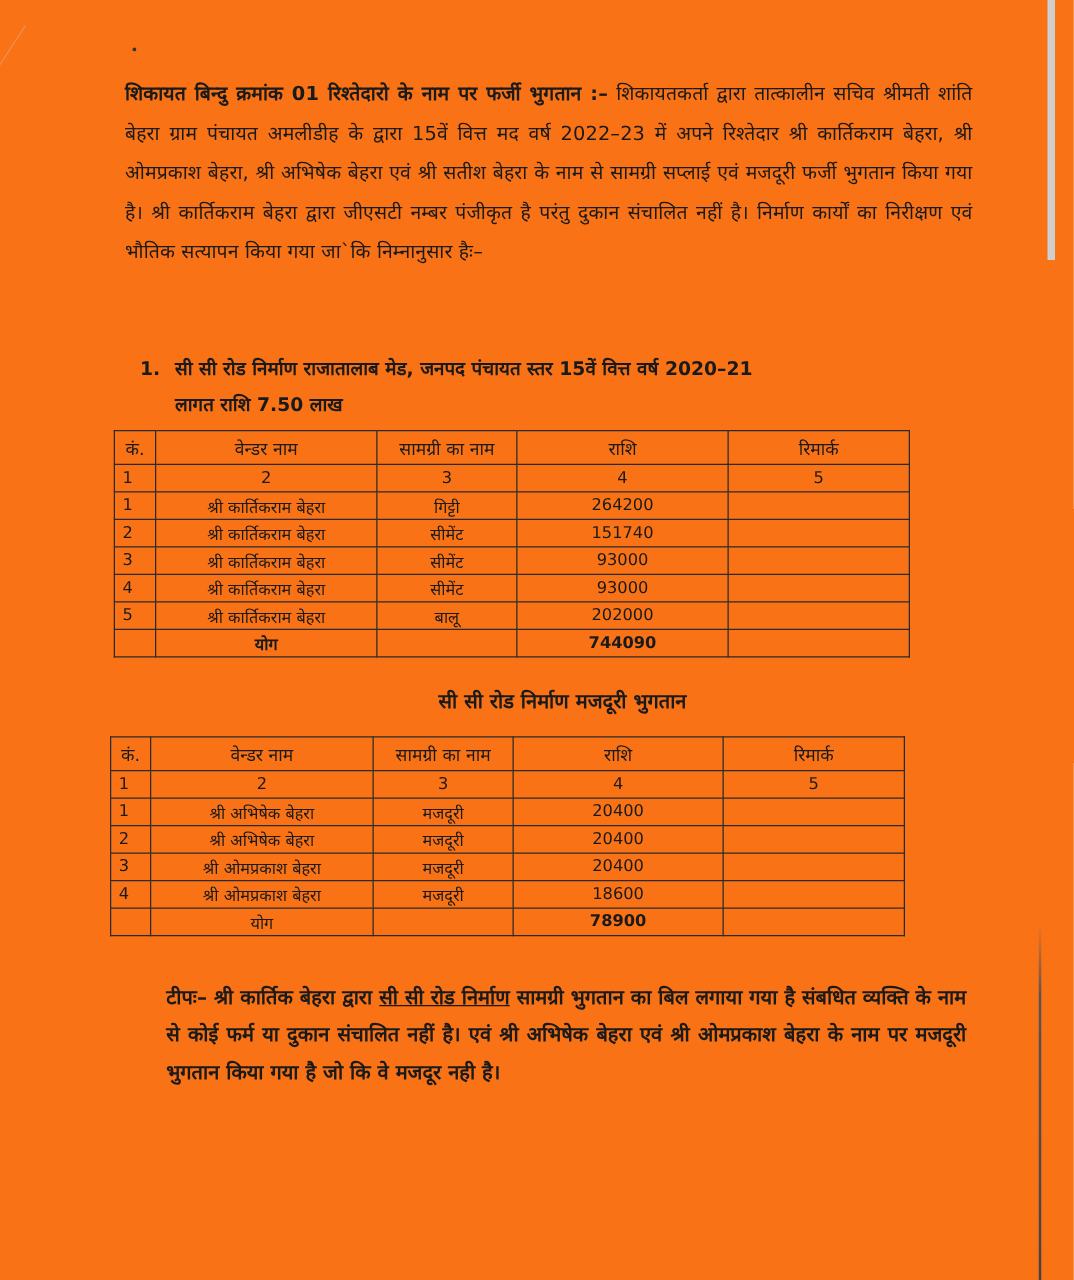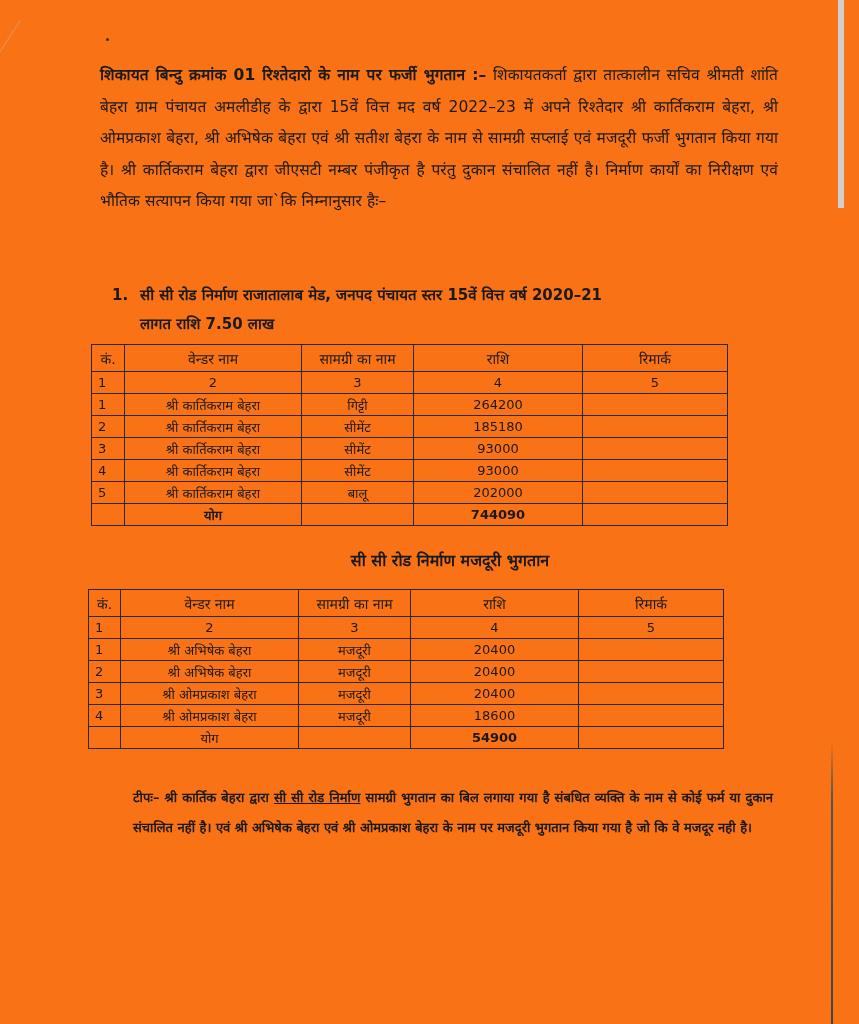--- a/index.html
+++ b/index.html
@@ -101,21 +101,21 @@
       text-align: center;
       font-size: 16px;
       font-weight: bold;
       line-height: 24px;
     }
     .note {
       position: absolute;
       left: 133px;
       top: 783px;
       width: 640px;
-      font-size: 13px;
+      font-size: 16px;
       line-height: 30px;
       font-weight: bold;
       text-align: justify;
       text-align-last: left;
     }
     .note .u { text-decoration: underline; }
   </style>
 </head>
 <body>
 
@@ -164,21 +164,21 @@
         <td class="sno">1</td>
         <td>श्री कार्तिकराम बेहरा</td>
         <td>गिट्टी</td>
         <td>264200</td>
         <td></td>
       </tr>
       <tr>
         <td class="sno">2</td>
         <td>श्री कार्तिकराम बेहरा</td>
         <td>सीमेंट</td>
-        <td>185180</td>
+        <td>151740</td>
         <td></td>
       </tr>
       <tr>
         <td class="sno">3</td>
         <td>श्री कार्तिकराम बेहरा</td>
         <td>सीमेंट</td>
         <td>93000</td>
         <td></td>
       </tr>
       <tr>
@@ -257,21 +257,21 @@
         <td class="sno">4</td>
         <td>श्री ओमप्रकाश बेहरा</td>
         <td>मजदूरी</td>
         <td>18600</td>
         <td></td>
       </tr>
       <tr>
         <td></td>
         <td>योग</td>
         <td></td>
-        <td class="bold">54900</td>
+        <td class="bold">78900</td>
         <td></td>
       </tr>
     </tbody>
   </table>
 
   <div class="note">
     <span>टीपः– श्री कार्तिक बेहरा द्वारा </span><span class="u">सी सी रोड निर्माण</span><span> सामग्री भुगतान का बिल लगाया गया है संबधित व्यक्ति  के नाम से कोई फर्म या दुकान संचालित नहीं है। एवं श्री अभिषेक बेहरा एवं श्री ओमप्रकाश बेहरा के नाम पर मजदूरी भुगतान किया गया है जो कि वे मजदूर नही है।</span>
   </div>
 </div>
 

